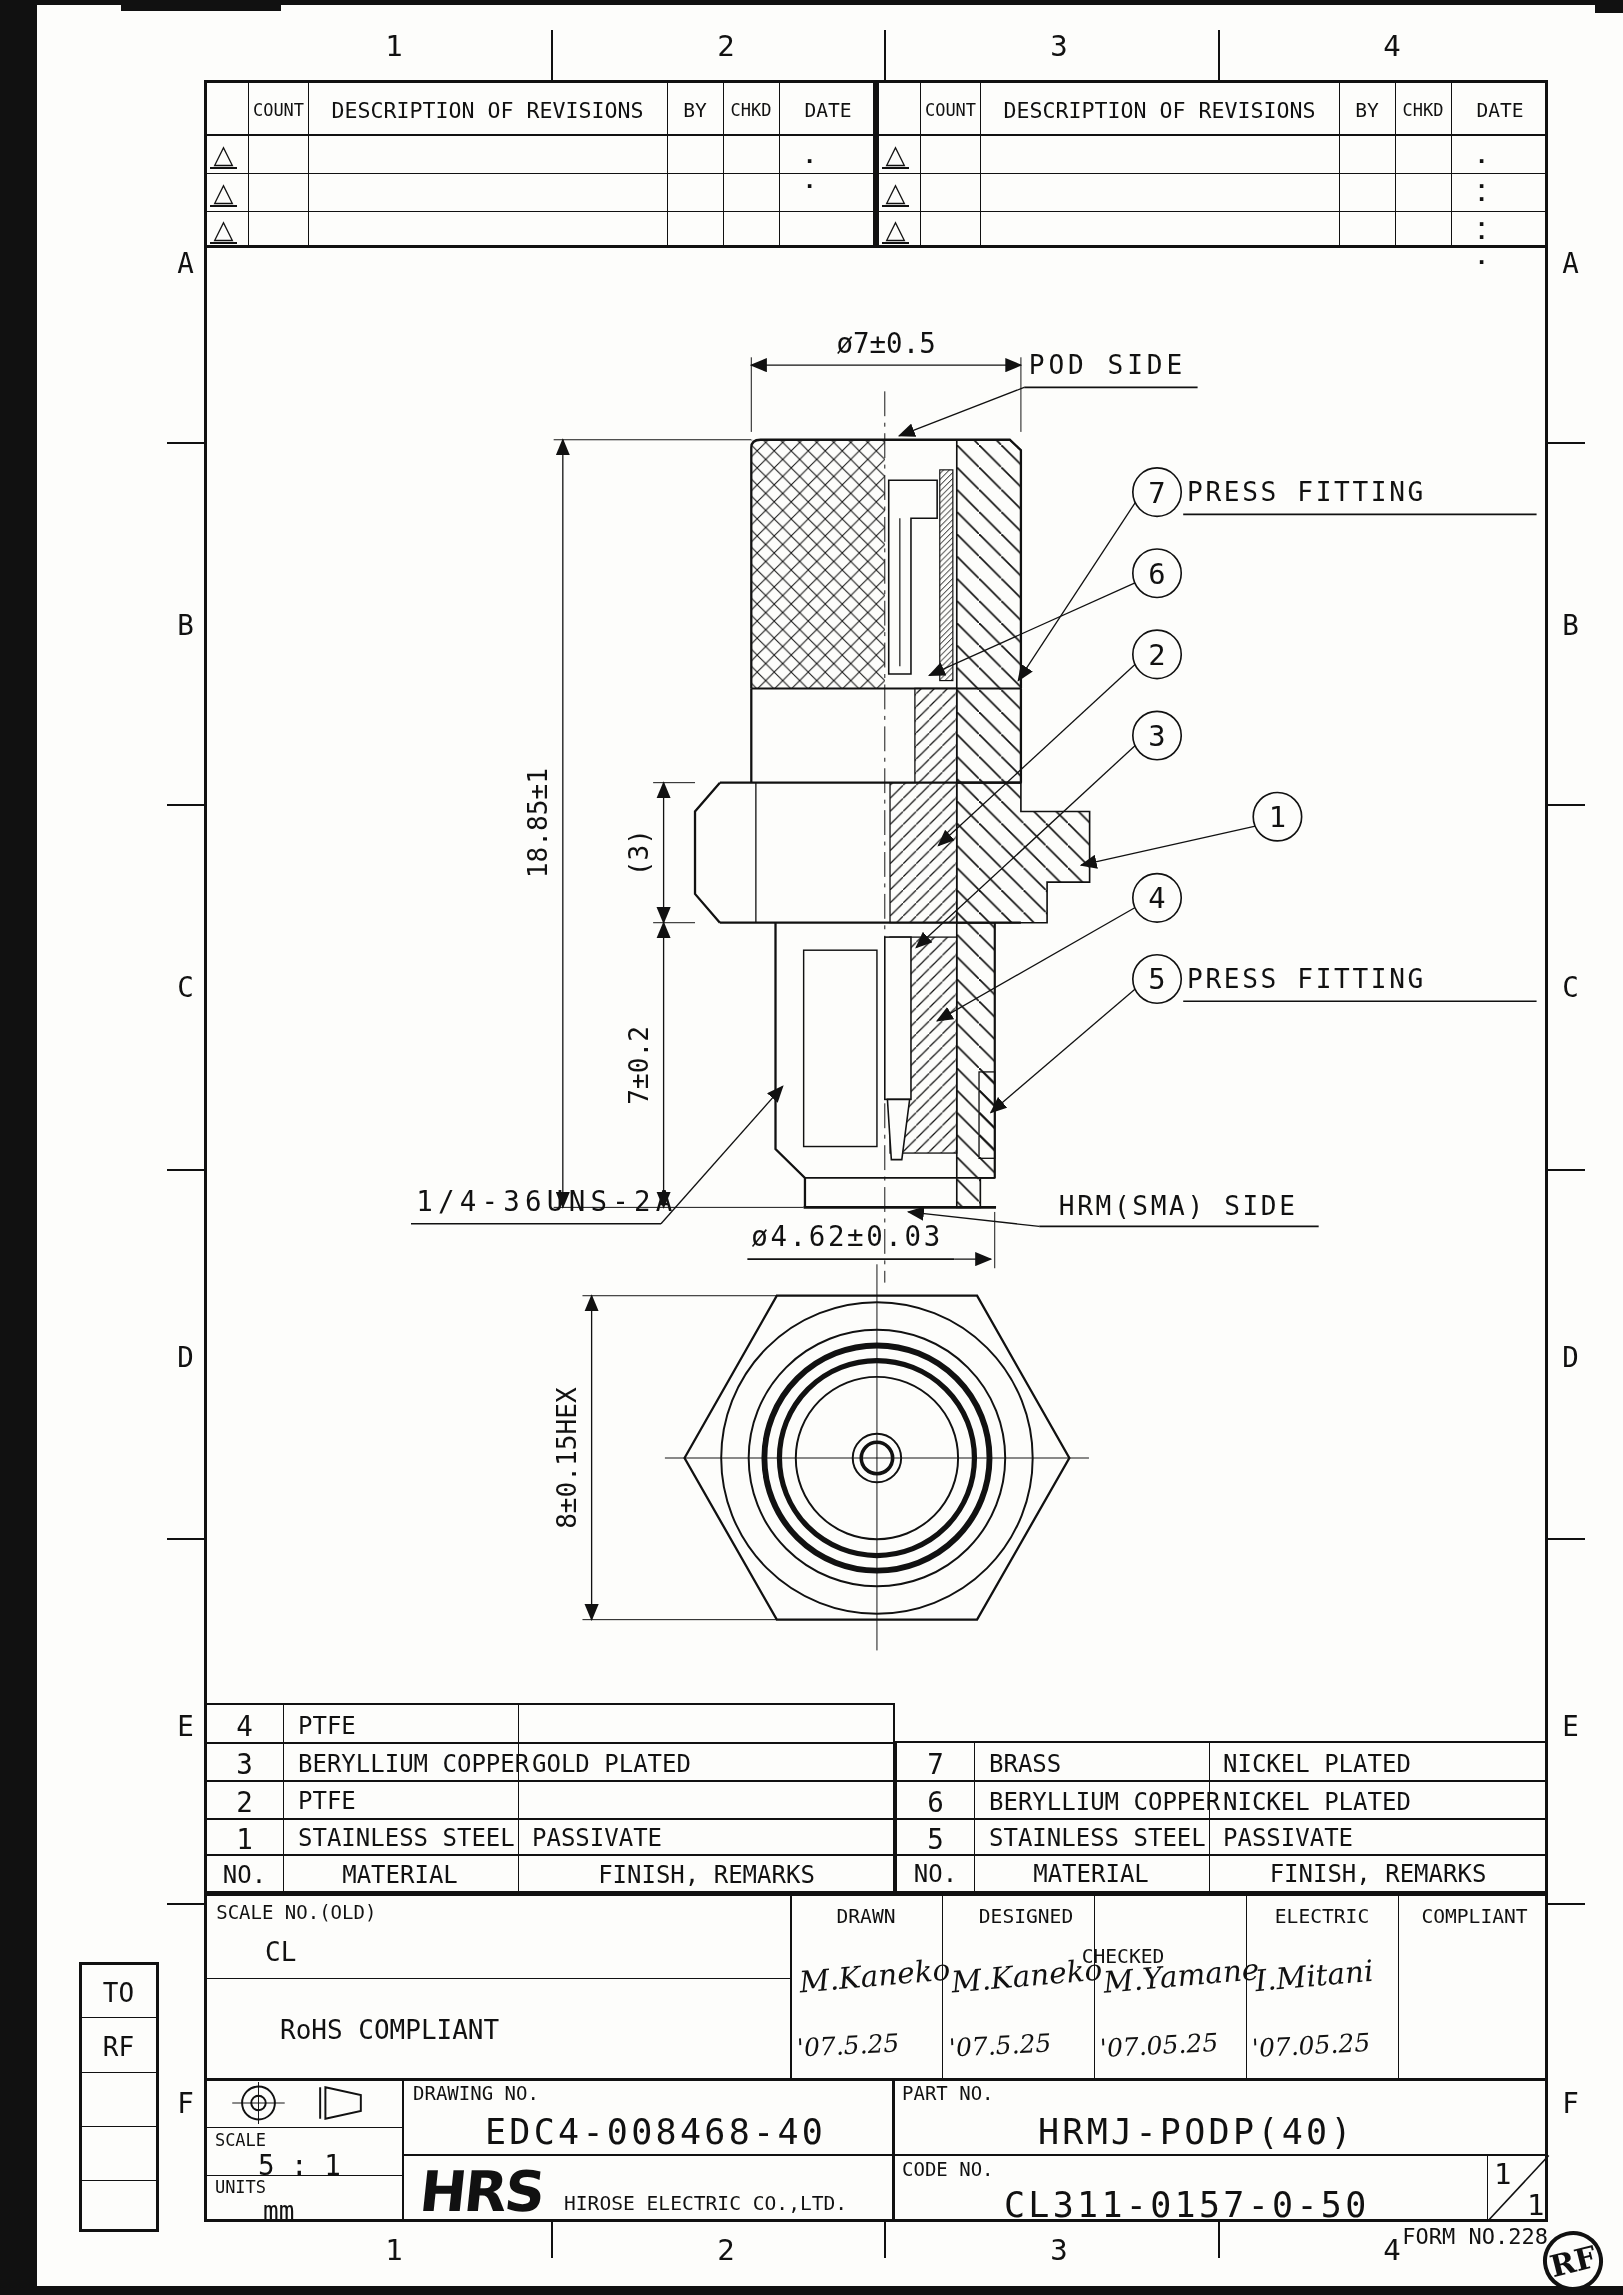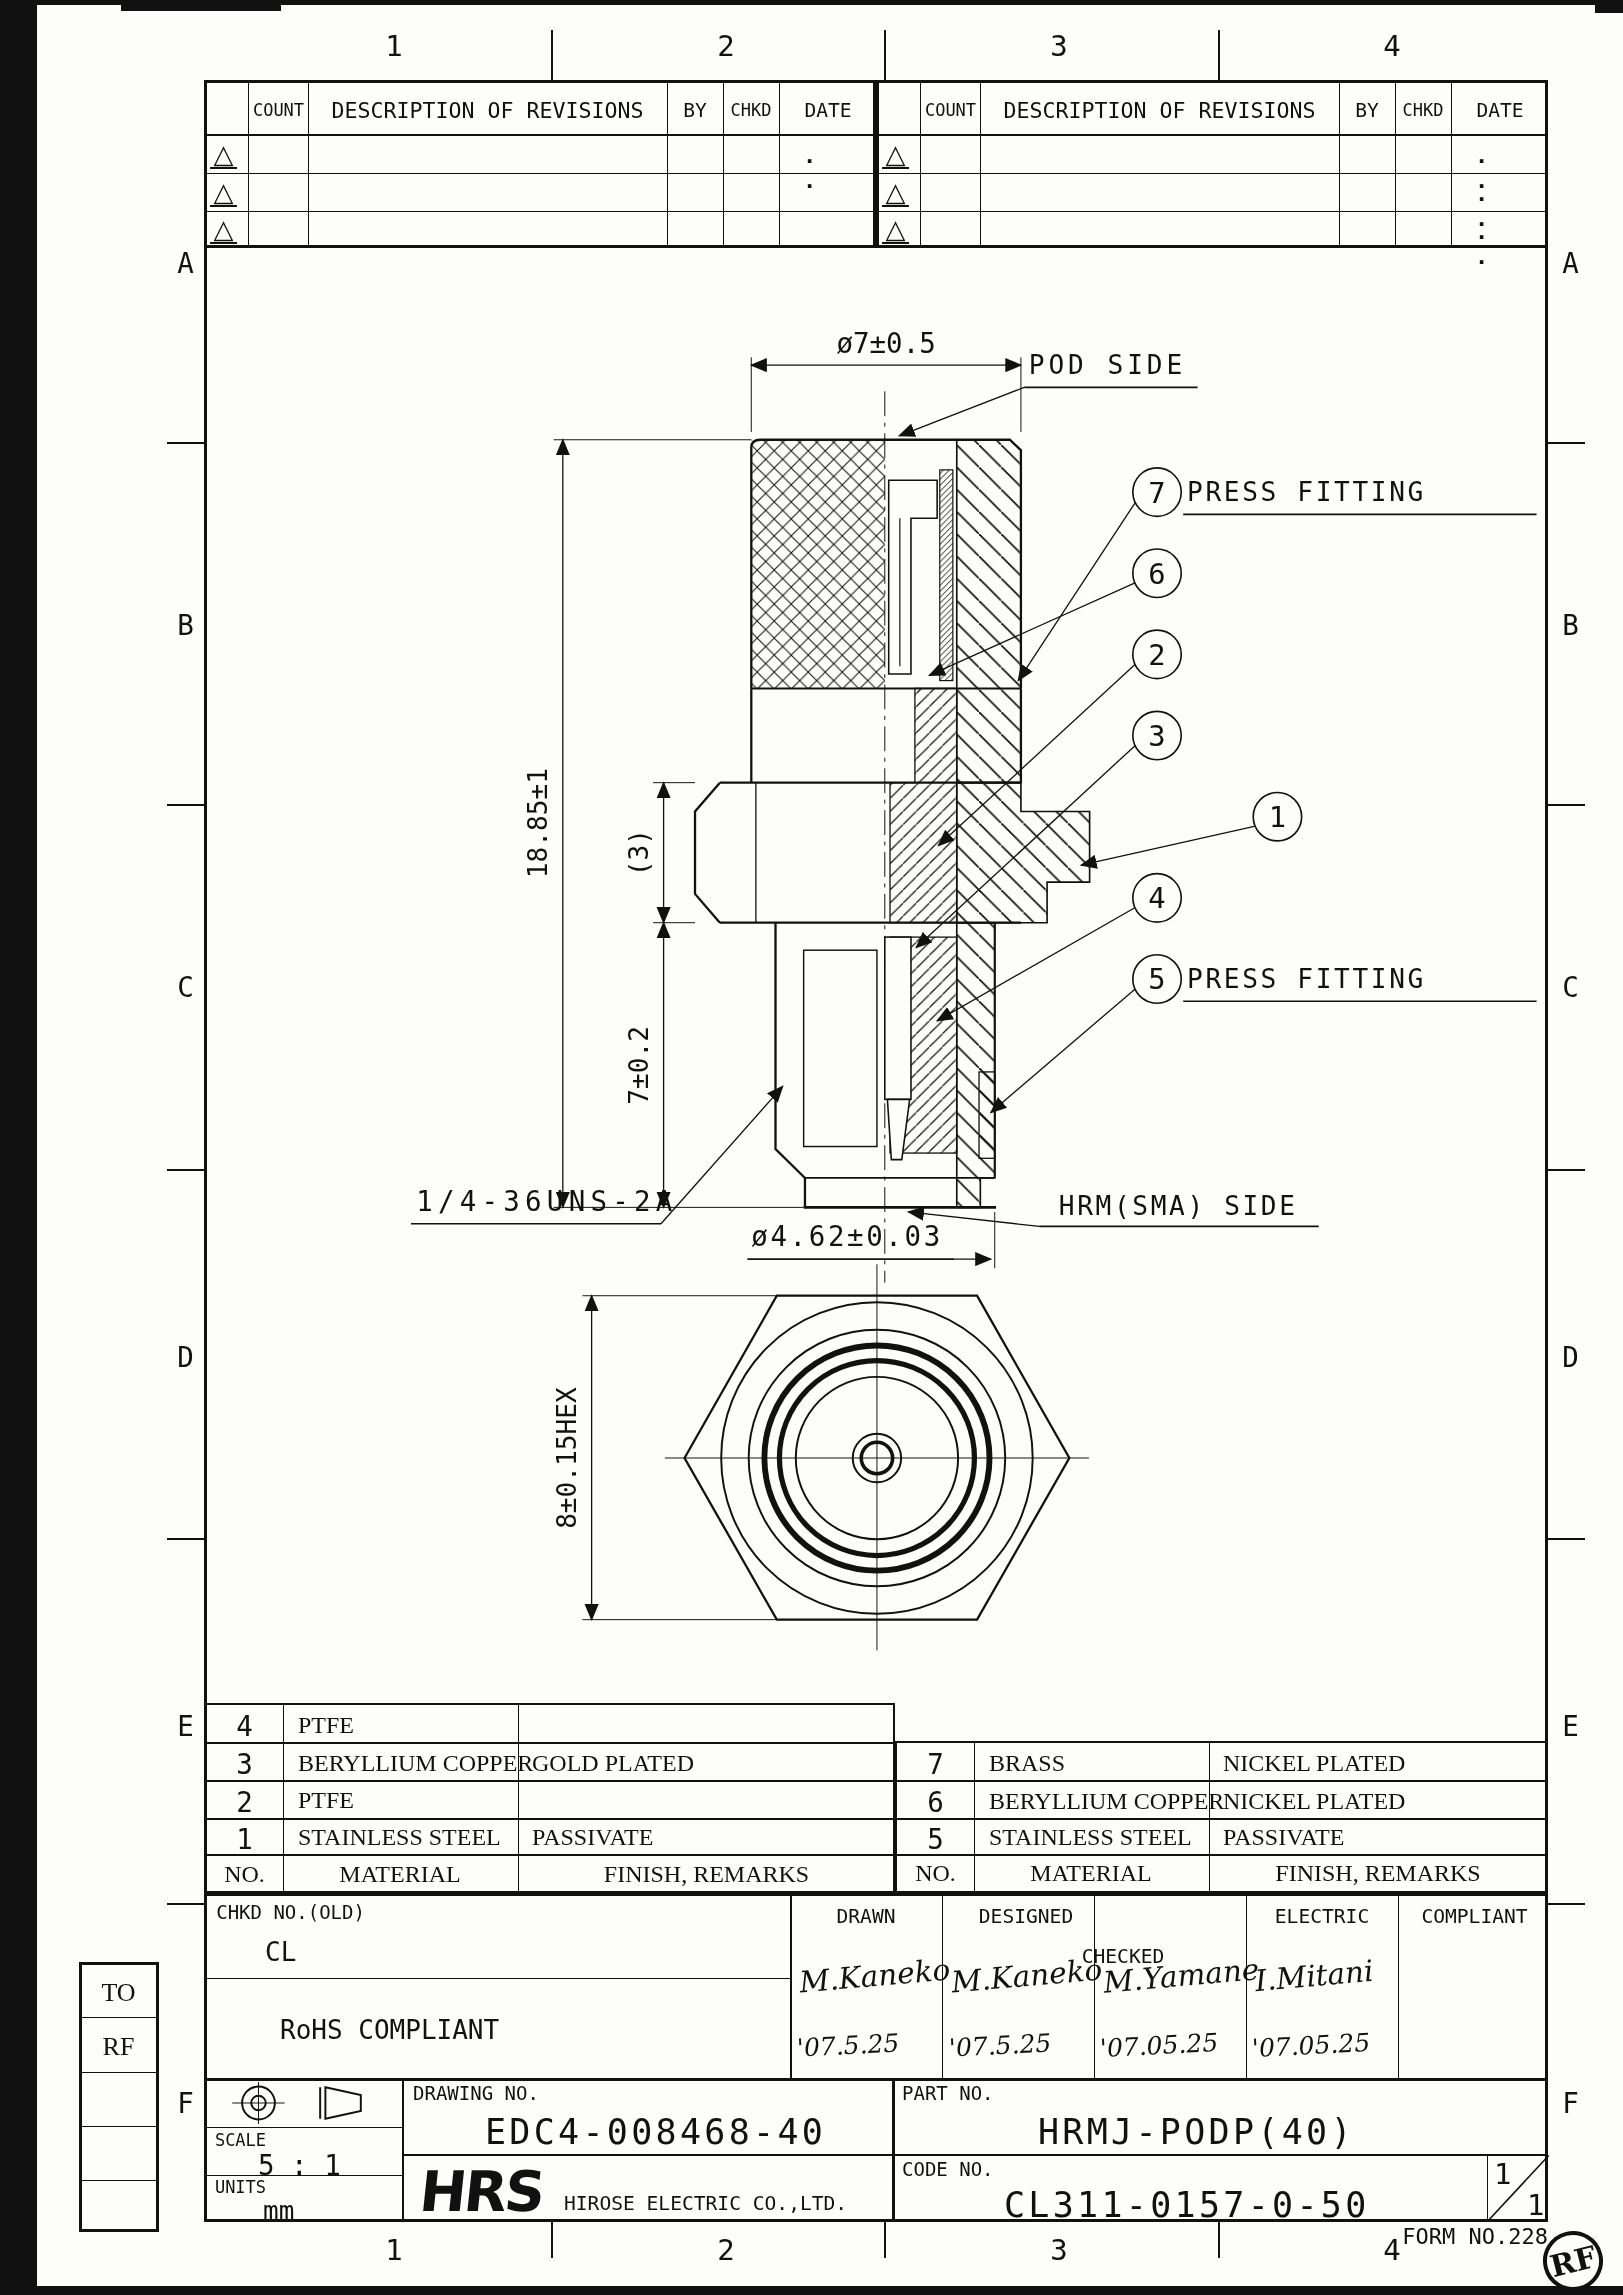--- a/index.html
+++ b/index.html
@@ -14,21 +14,21 @@
   .zone { position:absolute; width:35px; text-align:center; font-size:27.5px; }
   .znum { position:absolute; width:42px; text-align:center; font-size:29px; }
   .tick-h { position:absolute; height:2px; width:38px; background:#111; }
   .tick-v { position:absolute; width:2px; height:51px; background:#111; }
   .tbl { position:absolute; border:3.3px solid #111; background:transparent; }
   .hdr { position:absolute; font-size:19.6px; text-align:center; }
   .tri { position:absolute; font-family:"DejaVu Sans",sans-serif; font-size:26px; line-height:26px;
          border-bottom:2px solid #111; padding:0 3.3px; }
   .dots { position:absolute; font-size:22px; font-weight:bold; letter-spacing:23.6px; }
   .cellno { position:absolute; font-size:27.5px; text-align:center; }
-  .celltx { position:absolute; font-size:24px; white-space:nowrap;font-family:Liberation Serif, serif; }
+  .celltx { position:absolute; font-size:24px; white-space:nowrap; }
   .lbl { position:absolute; font-size:19px; white-space:nowrap; }
   .big { position:absolute; font-size:35px; letter-spacing:3.3px; white-space:nowrap; }
   .sig { position:absolute; font-family:"DejaVu Serif",serif; font-style:italic; font-size:29.5px;
          transform:rotate(-5deg); white-space:nowrap; }
   .sigdate { position:absolute; font-family:"DejaVu Serif",serif; font-style:italic; font-size:25px;
          transform:rotate(-3deg); white-space:nowrap; }
   .stamp { position:absolute; width:60px; height:60px; border:4.6px solid #111; border-radius:50%;
            display:flex; align-items:center; justify-content:center;
            font-family:"DejaVu Serif",serif; font-weight:bold; font-size:30px;
            transform:rotate(-14deg); background:#fdfdfb; }
@@ -309,21 +309,21 @@
   <div class="vline" style="left:887px;height:182px;bottom:auto;top:0;"></div>
   <div class="vline" style="left:1039px;height:182px;bottom:auto;top:0;"></div>
   <div class="vline" style="left:1191px;height:182px;bottom:auto;top:0;"></div>
   <div class="vline" style="left:195px;top:182px;bottom:0;width:2px;"></div>
   <div class="hline" style="top:231px;width:195px;right:auto;"></div>
   <div class="hline" style="top:279px;width:195px;right:auto;"></div>
   <div class="vline" style="left:685px;top:182px;bottom:0;width:2.6px;"></div>
   <div class="hline" style="top:258px;left:195px;right:0;height:2px;"></div>
   <div class="vline" style="left:1280px;top:258px;bottom:0;"></div>
 
-  <div class="lbl" style="left:9.2px;top:5.2px;">CHKD NO.(OLD)</div>
+  <div class="lbl" style="left:9.2px;top:5.2px;">SCALE NO.(OLD)</div>
   <div class="abs" style="left:58px;top:41px;font-size:26px;">CL</div>
   <div class="abs" style="left:73px;top:119px;font-size:26px;">RoHS COMPLIANT</div>
 
   <div class="hdr" style="left:583px;width:152px;top:9.2px;">DRAWN</div>
   <div class="hdr" style="left:735px;width:152px;top:9.2px;padding-left:16px;">DESIGNED</div>
   <div class="hdr" style="left:840px;width:152px;top:9.2px;margin-top:40px;">CHECKED</div>
   <div class="hdr" style="left:1039px;width:152px;top:9.2px;">ELECTRIC</div>
   <div class="hdr" style="left:1191px;width:153px;top:9.2px;">COMPLIANT</div>
   <div class="sig" style="left:592px;top:63px;">M.Kaneko</div>
   <div class="sig" style="left:744px;top:63px;">M.Kaneko</div>

